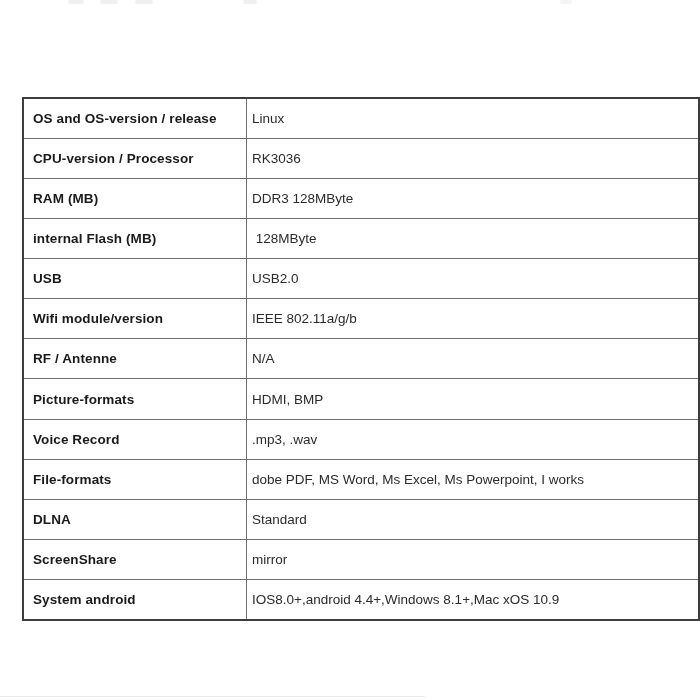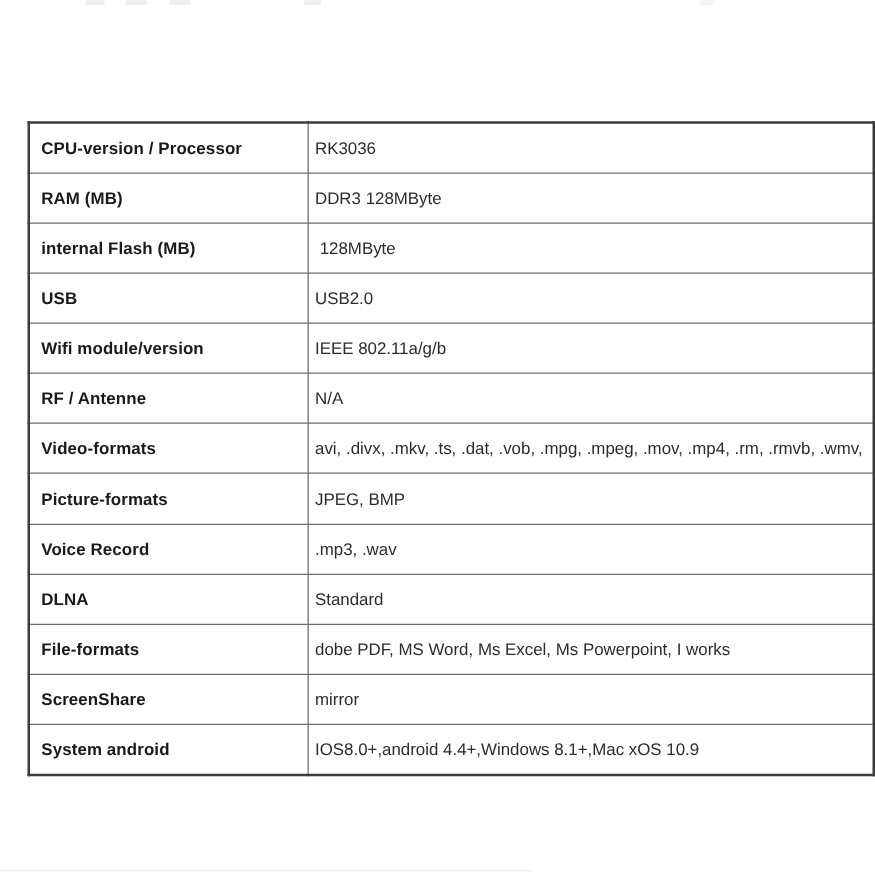--- a/index.html
+++ b/index.html
@@ -80,20 +80,24 @@
 <body style="background: rgb(255, 255, 255);">
 
 <div class="top-artifact ta-1"></div>
 <div class="top-artifact ta-2"></div>
 <div class="top-artifact ta-3"></div>
 <div class="top-artifact ta-4"></div>
 <div class="top-artifact ta-5"></div>
 
 <table class="spec-table">
   <tbody>
+  <tr>
+    <td class="label-cell">OS and OS-version / release</td>
+    <td class="value-cell">Linux</td>
+  </tr>
 
   <tr>
     <td class="label-cell">CPU-version / Processor</td>
     <td class="value-cell">RK3036</td>
   </tr>
 
 
   <tr>
     <td class="label-cell">RAM (MB)</td>
     <td class="value-cell">DDR3 128MByte</td>
@@ -115,44 +119,40 @@
     <td class="label-cell">Wifi module/version</td>
     <td class="value-cell">IEEE 802.11a/g/b</td>
   </tr>
 
 
   <tr>
     <td class="label-cell">RF / Antenne</td>
     <td class="value-cell">N/A</td>
   </tr>
 
-  <tr>
-    <td class="label-cell">Video-formats</td>
-    <td class="value-cell">avi, .divx, .mkv, .ts, .dat, .vob, .mpg, .mpeg, .mov, .mp4, .rm, .rmvb, .wmv,</td>
-  </tr>
 
   <tr>
     <td class="label-cell">Picture-formats</td>
-    <td class="value-cell">JPEG, BMP</td>
+    <td class="value-cell">HDMI, BMP</td>
   </tr>
 
 
   <tr>
     <td class="label-cell">Voice Record</td>
     <td class="value-cell">.mp3, .wav</td>
   </tr>
 
   <tr>
-    <td class="label-cell">DLNA</td>
-    <td class="value-cell">Standard</td>
+    <td class="label-cell">File-formats</td>
+    <td class="value-cell">dobe PDF, MS Word, Ms Excel, Ms Powerpoint, I works</td>
   </tr>
 
   <tr>
-    <td class="label-cell">File-formats</td>
-    <td class="value-cell">dobe PDF, MS Word, Ms Excel, Ms Powerpoint, I works</td>
+    <td class="label-cell">DLNA</td>
+    <td class="value-cell">Standard</td>
   </tr>
 
   <tr>
     <td class="label-cell">ScreenShare</td>
     <td class="value-cell">mirror</td>
   </tr>
 
 
   <tr>
     <td class="label-cell">System android</td>

